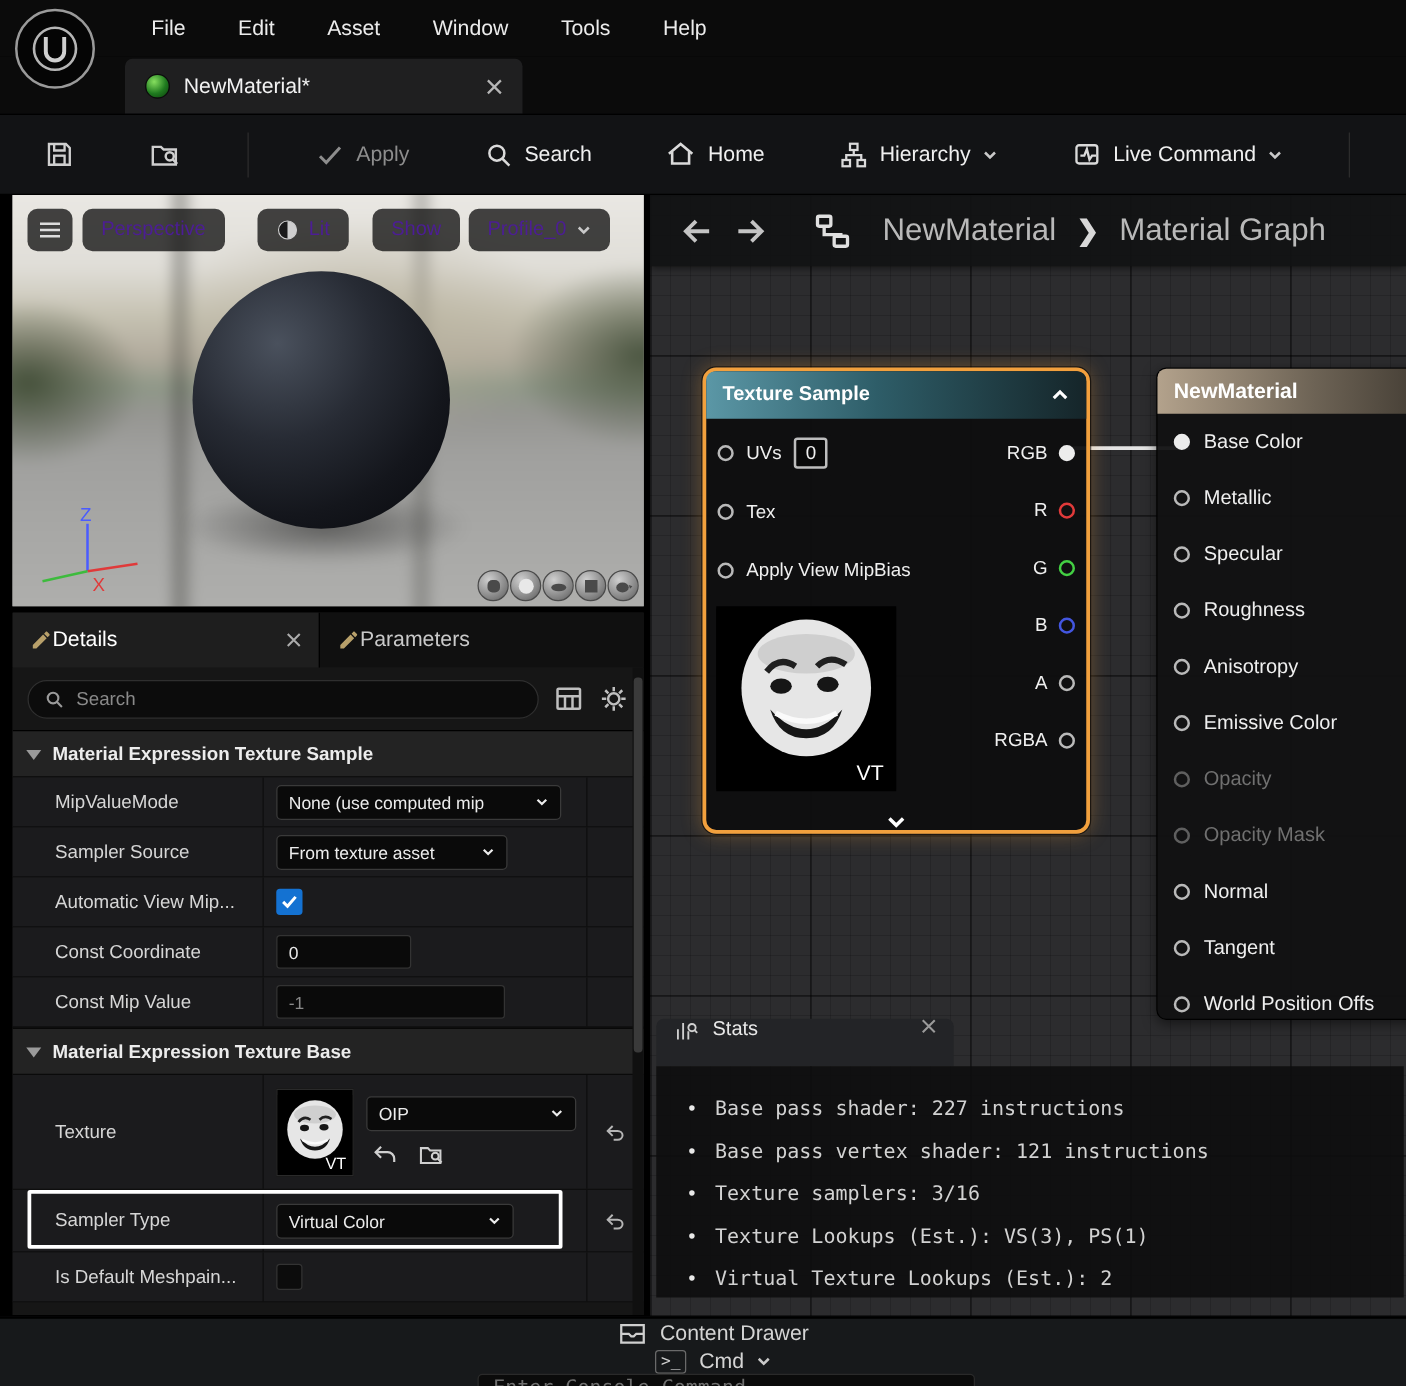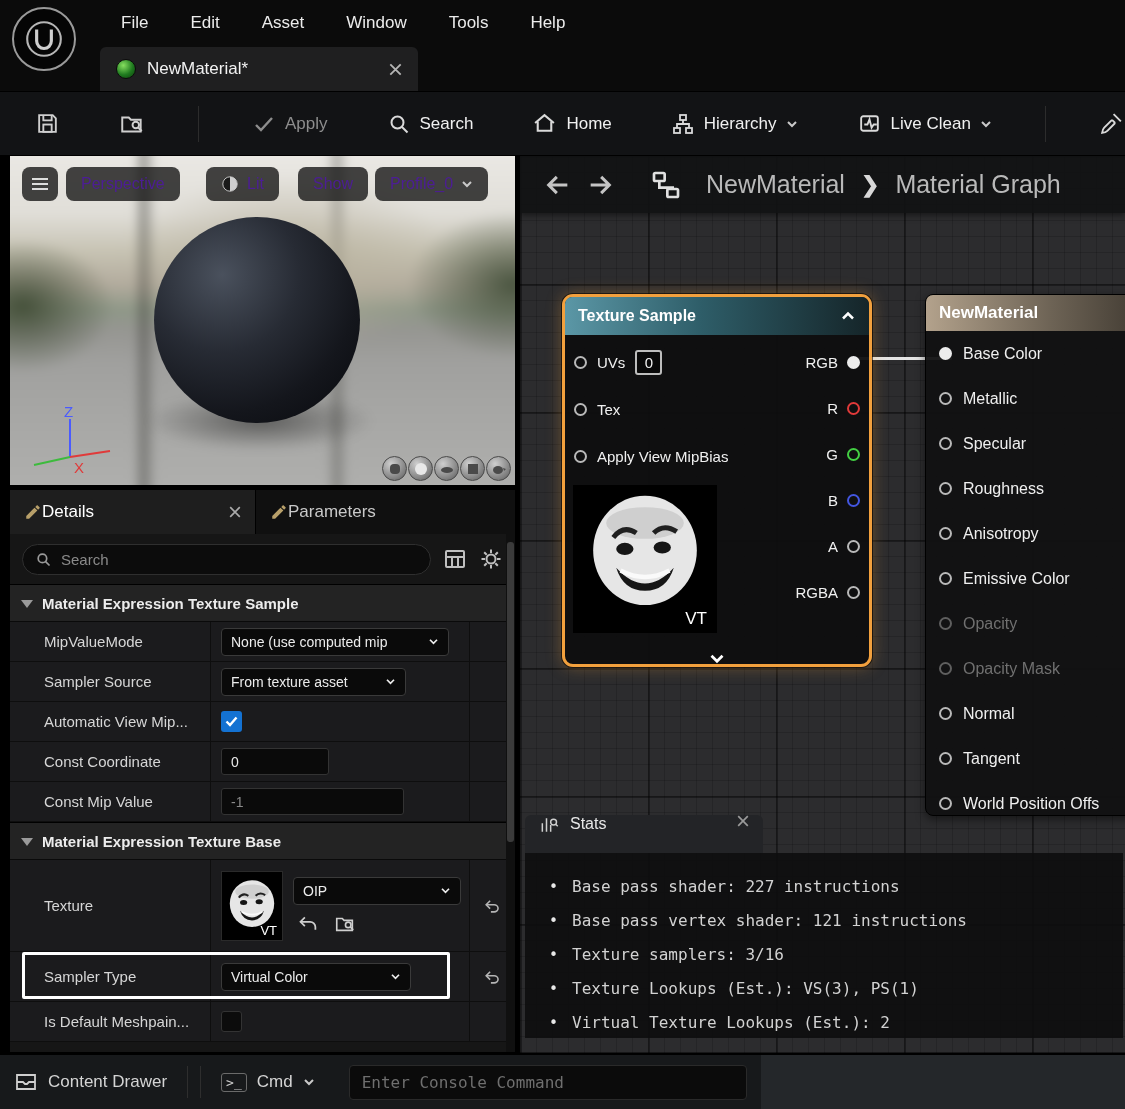--- a/index.html
+++ b/index.html
@@ -154,21 +154,21 @@
                display:flex; align-items:flex-start; gap:11px; padding:0 14px; }
   .stats-tab span { color:#e8e8e8; font-size:16px; flex:1; }
   .stats-body { width:598px; height:185px; background:rgba(13,13,14,.9); overflow:hidden;
                 padding:24px 0 0 24px; }
   .stats-line { display:flex; align-items:baseline; gap:14px; height:34px;
                 font-family:"DejaVu Sans Mono", monospace; font-size:16px; color:#d2d2d2; }
   .stats-line .bullet { color:#e8e8e8; font-size:15px; }
 
   
   .bottombar { position:absolute; left:0; top:1053px; width:1125px; height:56px; background:#17191b;
-               border-top:2px solid #000; display:flex; align-items:center; padding-left:0; }
+               border-top:2px solid #000; display:flex; align-items:center; padding-left:16px;flex-direction:column; }
   .bb-btn { display:flex; align-items:center; gap:10px; color:#d4d4d4; font-size:17px; padding:0 14px; height:100%; }
   .bb-sep { width:1px; height:32px; background:#2e2e2e; margin:0 6px; }
   .console { margin-left:20px; width:398px; height:35px; background:#0b0b0b; border:1px solid #2a2a2a;
              border-radius:4px; display:flex; align-items:center; padding:0 12px; }
   .console input { width:100%; background:transparent; border:none; outline:none;
                    font-family:"DejaVu Sans Mono", monospace; font-size:16px; color:#bdbdbd; }
   .console input::placeholder { color:#6f6f6f; }
   .bb-fill { flex:1; align-self:stretch; margin-left:14px; background:#24272a; }
   .cmd-glyph { font-family:"DejaVu Sans Mono", monospace; font-size:13px; color:#cfcfcf;
                border:1px solid #6a6a6a; border-radius:3px; padding:1px 4px; }
@@ -251,21 +251,21 @@
         <svg width="12" height="8" viewBox="0 0 12 8" fill="none" stroke="currentColor" stroke-width="2">
             <path d="M2 2l4 4 4-4"></path>
           </svg>
       </span>
     </div>
     <div class="tb-btn">
       <svg width="25" height="25" viewBox="0 0 24 24" fill="none" stroke="#dadada" stroke-width="1.8">
         <rect x="4" y="5" width="16" height="14" rx="2"></rect>
           <path d="M7 13h3l2-5 2 8 2-3h3"></path>
       </svg>
-      <span>Live Clean</span>
+      <span>Live Command</span>
       <span class="chev">
         <svg width="12" height="8" viewBox="0 0 12 8" fill="none" stroke="currentColor" stroke-width="2">
             <path d="M2 2l4 4 4-4"></path>
           </svg>
       </span>
     </div>
     <div class="tb-sep"></div>
     <div class="tb-btn">
       <svg width="25" height="25" viewBox="0 0 24 24" fill="none" stroke="#dadada" stroke-width="1.8">
         <path d="M14 3l7 7"></path>

